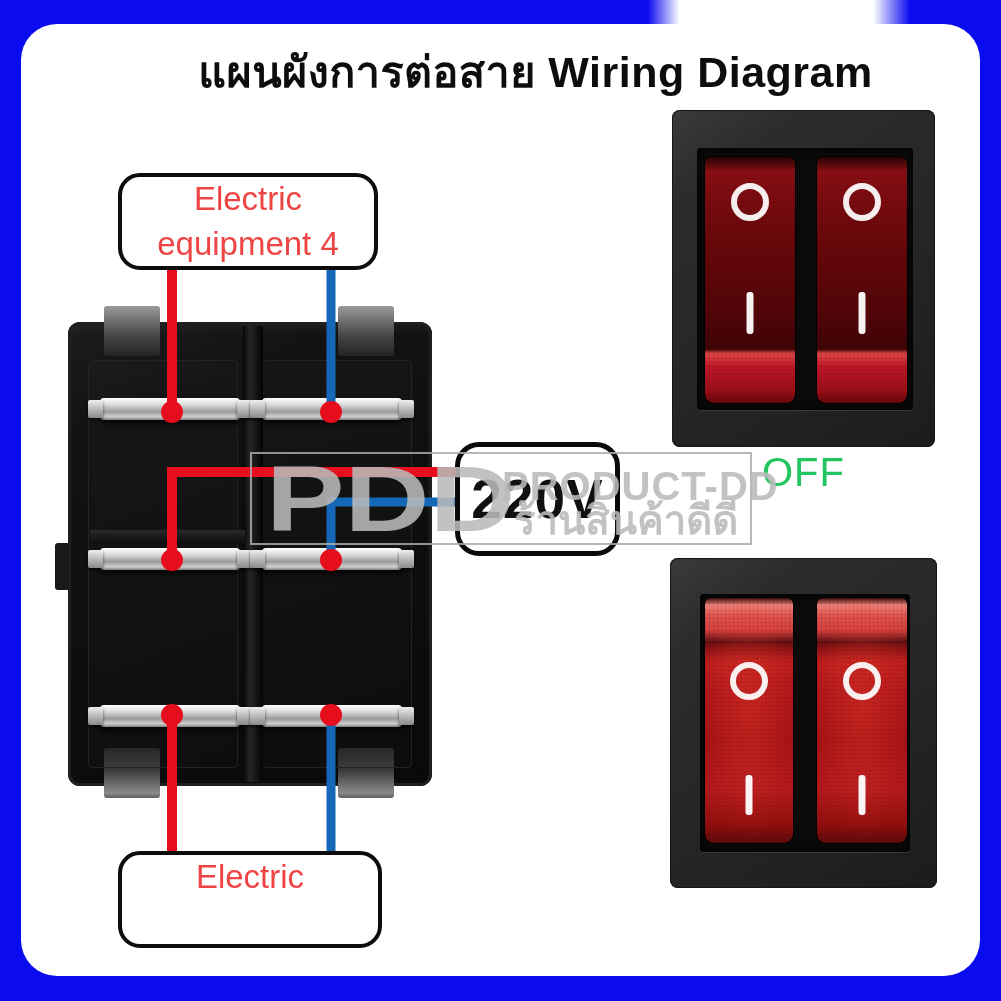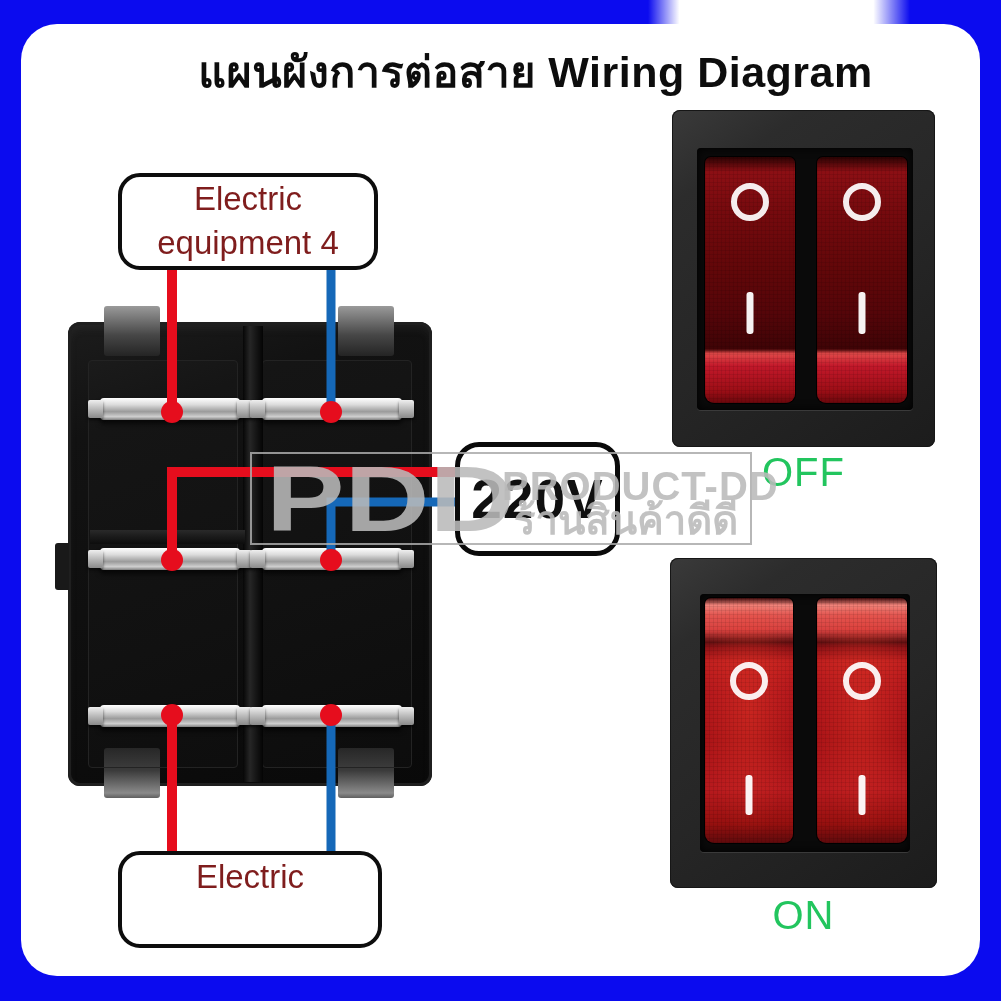--- a/index.html
+++ b/index.html
@@ -67,22 +67,22 @@
   .terminal::after{right:-12px;}
   .t-l{left:42px;} .t-r{left:204px;}
   .row1{top:98px;} .row2{top:248px;} .row3{top:405px;}
 
   
   svg.wires{left:0;top:0;pointer-events:none;}
 
   
   .label-box{
     background:#ffffff;border:4px solid #0d0d0d;border-radius:22px;
-    display:flex;flex-direction:column;align-items:center;justify-content:flex-start;
-    color:#7f1d1d;font-size:33px;line-height:44px;text-align:center;
+    display:flex;flex-direction:column;align-items:center;justify-content:space-between;
+    color:#ef4444;font-size:33px;line-height:44px;text-align:center;
   }
   .eq1{left:118px;top:173px;width:260px;height:97px;}
   .eq2{left:118px;top:851px;width:264px;height:97px;}
   .v220{
     left:455px;top:442px;width:165px;height:114px;
     background:#ffffff;border:5px solid #0a0a0a;border-radius:24px;
     display:flex;align-items:center;justify-content:center;
     font-size:55px;font-weight:700;color:#101010;letter-spacing:1px;
   }
 
@@ -216,21 +216,20 @@
     <div class="abs recess"></div>
     <div class="abs rocker on r1">
       <div class="abs sym-o"></div>
       <div class="abs sym-i"></div>
     </div>
     <div class="abs rocker on r2">
       <div class="abs sym-o"></div>
       <div class="abs sym-i"></div>
     </div>
   </div>
-  <div class="abs caption cap-on">ON</div>
 
   <div class="abs watermark">
     <div class="abs wm-rect"></div>
     <div class="abs wm-logo">PDD</div>
     <div class="abs wm-brand">PRODUCT-DD</div>
     <div class="abs wm-thai">ร้านสินค้าดีดี</div>
   </div>
 
   <div class="abs border-patch"></div>
 

